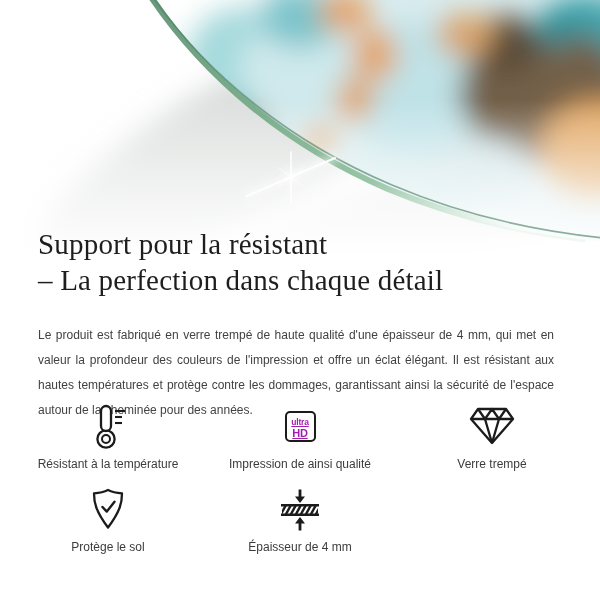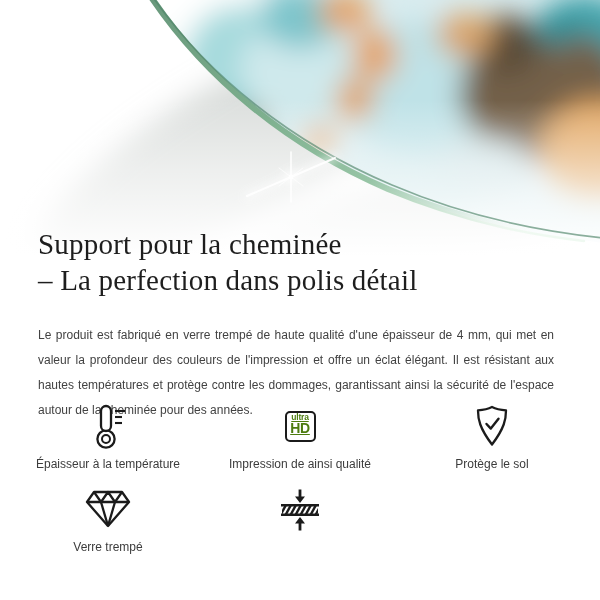--- a/index.html
+++ b/index.html
@@ -20,26 +20,26 @@
   .features{
     position:absolute;left:0;top:402px;width:600px;box-sizing:border-box;
     padding:0 12px;display:grid;grid-template-columns:repeat(3,1fr);row-gap:14px;
   }
   .cell{display:flex;flex-direction:column;align-items:center;}
   .icon-box{height:48px;display:flex;align-items:center;justify-content:center;}
   .feat-label{margin-top:7px;font-size:12px;color:#3c3c3c;white-space:nowrap;}
   .ico{stroke:#1b1b1b;fill:none;stroke-width:2.3;}
   .uhd{
     width:27px;height:27px;border:2.5px solid #1b1b1b;border-radius:5px;
-    display:flex;flex-direction:column;align-items:center;justify-content:flex-start;
-    color:#4d7c0f;
+    display:flex;flex-direction:column;align-items:center;justify-content:flex-end;
+    color:#a21caf;
     text-decoration:underline;
   }
   .uhd-small{font-size:8.5px;font-weight:600;line-height:9px;letter-spacing:-.2px;}
-  .uhd-large{font-size:14px;font-weight:700;line-height:13px;letter-spacing:-.3px;}
+  .uhd-large{font-size:11px;font-weight:700;line-height:13px;letter-spacing:-.3px;}
 </style>
 </head>
 <body>
 
 <div class="page">
 
   <svg class="hero" viewBox="0 0 600 256" width="600" height="256" aria-hidden="true">
     <defs>
       <clipPath id="disc">
         <path d="M149,-6 C205,78 288,146 388,189 C458,218 536,236 606,243 L606,-6 Z"></path>
@@ -114,73 +114,73 @@
       </g>
       <line x1="247" y1="196" x2="335" y2="158" stroke-width="2" opacity="0.95"></line>
       <line x1="291" y1="152" x2="291" y2="202" stroke-width="1.6" opacity="0.9"></line>
       <line x1="279" y1="168" x2="303" y2="186" stroke-width="1" opacity="0.7"></line>
       <line x1="279" y1="186" x2="303" y2="168" stroke-width="1" opacity="0.7"></line>
       <circle cx="291" cy="177" r="2.4" fill="#ffffff" stroke="none"></circle>
     </g>
   </svg>
 
   <div class="title">
-    <div>Support pour la cheminée</div>
-    <div>– La perfection dans polis détail</div>
+    <div>Support pour la résistant</div>
+    <div>– La perfection dans chaque détail</div>
   </div>
 
   <p class="desc">Le produit est fabriqué en verre trempé de haute qualité d'une épaisseur de 4 mm, qui met en valeur la profondeur des couleurs de l'impression et offre un éclat élégant. Il est résistant aux hautes températures et protège contre les dommages, garantissant ainsi la sécurité de l'espace autour de la cheminée pour des années.</p>
 
   <div class="features">
 
     <div class="cell">
       <div class="icon-box">
         <svg class="ico" width="40" height="46" viewBox="0 0 40 46">
           <circle cx="18" cy="36" r="8.6"></circle>
           <rect x="13" y="3" width="10" height="25" rx="5" fill="#ffffff"></rect>
           <circle cx="18" cy="36" r="4" stroke-width="2"></circle>
           <line x1="27" y1="8" x2="37" y2="8" stroke-width="2.1"></line>
           <line x1="27" y1="14" x2="34" y2="14" stroke-width="2.1"></line>
           <line x1="27" y1="20" x2="34" y2="20" stroke-width="2.1"></line>
         </svg>
       </div>
-      <div class="feat-label">Épaisseur à la température</div>
+      <div class="feat-label">Résistant à la température</div>
     </div>
 
     <div class="cell">
       <div class="icon-box">
         <div class="uhd">
           <span class="uhd-small">ultra</span>
           <span class="uhd-large">HD</span>
         </div>
       </div>
       <div class="feat-label">Impression de ainsi qualité</div>
-    </div>
-
-    <div class="cell">
-      <div class="icon-box">
-        <svg class="ico" width="40" height="44" viewBox="0 0 40 44">
-          <path d="M20,3 C23.5,4.8 28.5,6 34,6.4 C34,15 32.5,24 20,40.5 C7.5,24 6,15 6,6.4 C11.5,6 16.5,4.8 20,3 Z" stroke-linejoin="round"></path>
-          <polyline points="14.5,20 18.8,24.6 26.5,14.8" stroke-width="2.4" stroke-linecap="round" stroke-linejoin="round"></polyline>
-        </svg>
-      </div>
-      <div class="feat-label">Protège le sol</div>
     </div>
 
     <div class="cell">
       <div class="icon-box">
         <svg class="ico" width="46" height="40" viewBox="0 0 46 40" stroke-width="2.1">
           <path d="M9,3 L37,3 L44,13 L23,37 L2,13 Z" stroke-linejoin="round"></path>
           <line x1="2" y1="13" x2="44" y2="13"></line>
           <polyline points="9,3 16,13 23,3 30,13 37,3" stroke-linejoin="round"></polyline>
           <line x1="16" y1="13" x2="23" y2="37"></line>
           <line x1="30" y1="13" x2="23" y2="37"></line>
         </svg>
       </div>
       <div class="feat-label">Verre trempé</div>
+    </div>
+
+    <div class="cell">
+      <div class="icon-box">
+        <svg class="ico" width="40" height="44" viewBox="0 0 40 44">
+          <path d="M20,3 C23.5,4.8 28.5,6 34,6.4 C34,15 32.5,24 20,40.5 C7.5,24 6,15 6,6.4 C11.5,6 16.5,4.8 20,3 Z" stroke-linejoin="round"></path>
+          <polyline points="14.5,20 18.8,24.6 26.5,14.8" stroke-width="2.4" stroke-linecap="round" stroke-linejoin="round"></polyline>
+        </svg>
+      </div>
+      <div class="feat-label">Protège le sol</div>
     </div>
 
 
     <div class="cell">
       <div class="icon-box">
         <svg width="44" height="46" viewBox="0 0 44 46">
           <defs>
               <clipPath id="barClip">
                 <rect x="4" y="19" width="36" height="10"></rect>
               </clipPath>
@@ -194,16 +194,17 @@
             <line x1="27" y1="30" x2="33.5" y2="18"></line>
             <line x1="32" y1="30" x2="38.5" y2="18"></line>
             <line x1="37" y1="30" x2="43.5" y2="18"></line>
           </g>
           <line x1="3" y1="19.3" x2="41" y2="19.3" stroke="#1b1b1b" stroke-width="2.6"></line>
           <line x1="3" y1="28.7" x2="41" y2="28.7" stroke="#1b1b1b" stroke-width="2.6"></line>
           <path d="M22,17 L17,10.5 L20.6,10.5 L20.6,3.5 L23.4,3.5 L23.4,10.5 L27,10.5 Z" fill="#1b1b1b"></path>
           <path d="M22,31 L17,37.5 L20.6,37.5 L20.6,44.5 L23.4,44.5 L23.4,37.5 L27,37.5 Z" fill="#1b1b1b"></path>
         </svg>
       </div>
+      <div class="feat-label">Épaisseur de 4 mm</div>
     </div>
 
   </div>
 </div>
 
 </body></html>

